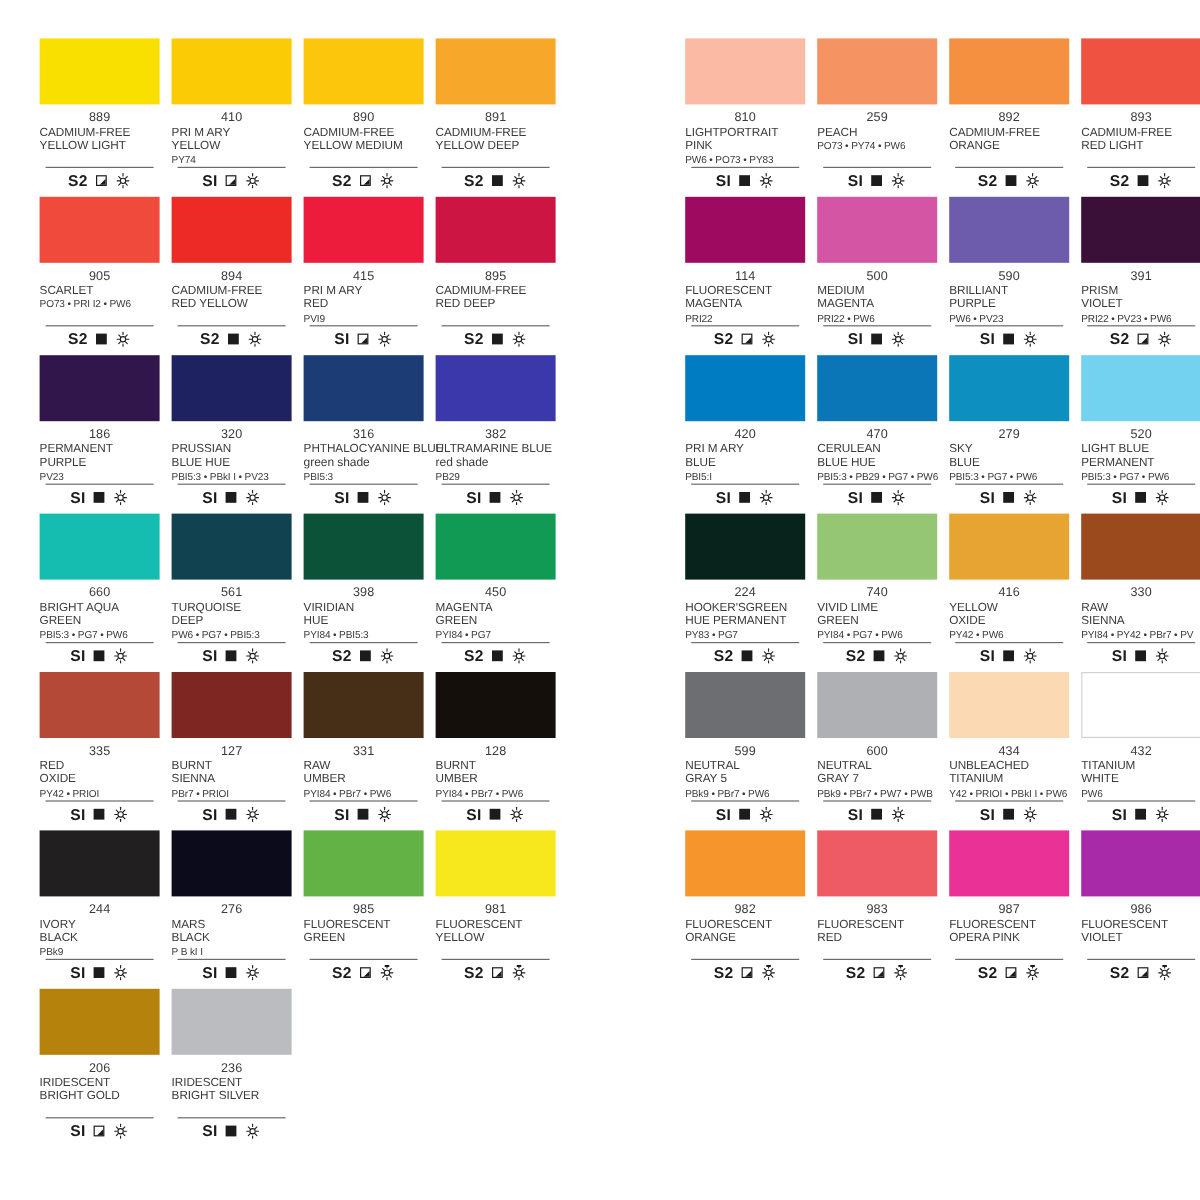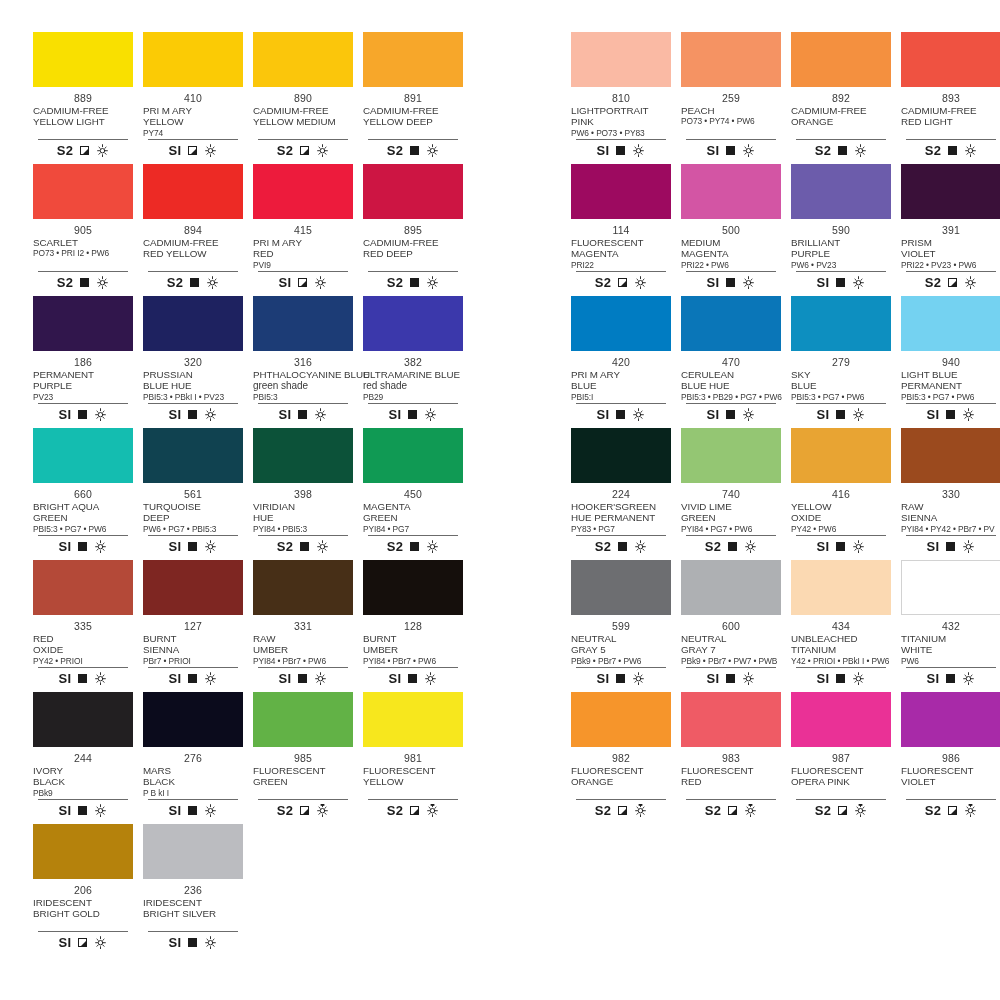--- a/index.html
+++ b/index.html
@@ -1175,21 +1175,21 @@
                   <line x1="16" y1="16.4" x2="18.6" y2="19"></line>
                   <line x1="18.6" y1="5.8" x2="16" y2="8.4"></line>
                   <line x1="8" y1="16.4" x2="5.4" y2="19"></line>
                 </g>
               </svg>
             </span>
           </div>
         </div>
         <div class="cell">
           <div class="swatch" style="background: rgb(116, 210, 241);"></div>
-          <div class="code">940</div>
+          <div class="code">520</div>
           <div class="pname">
             <div>LIGHT BLUE</div>
             <div>PERMANENT</div>
           </div>
           <div class="pigs">PBI5:3 • PG7 • PW6</div>
           <div class="meta">
             <span class="series">SI</span>
             <span class="op opaque"></span>
             <span class="lf">
               <svg viewBox="0 0 24 24" width="13" height="13">

